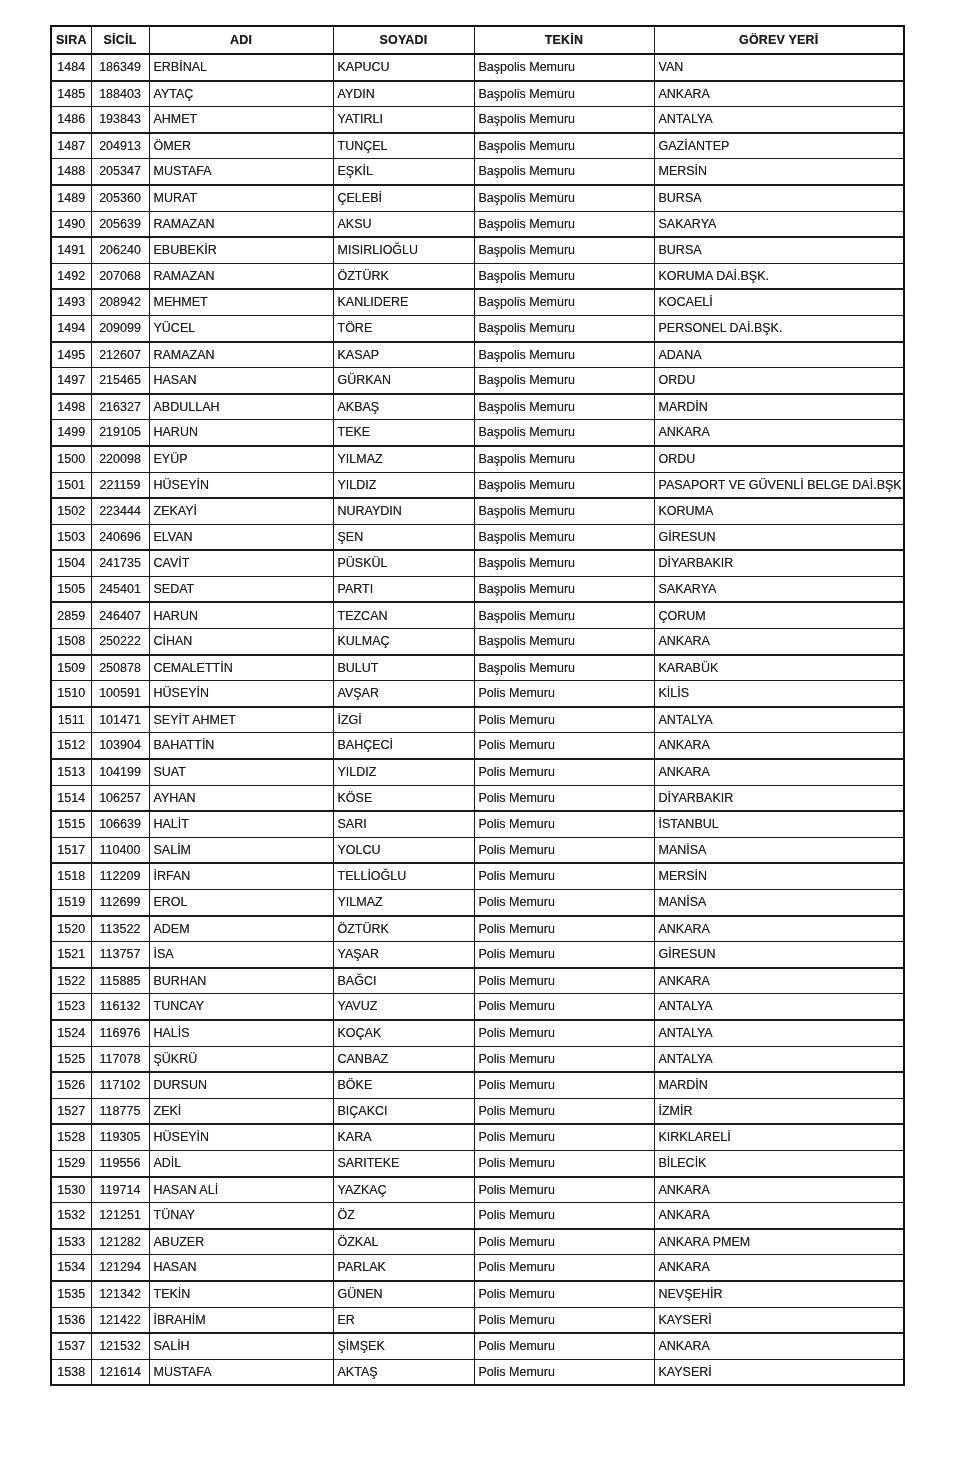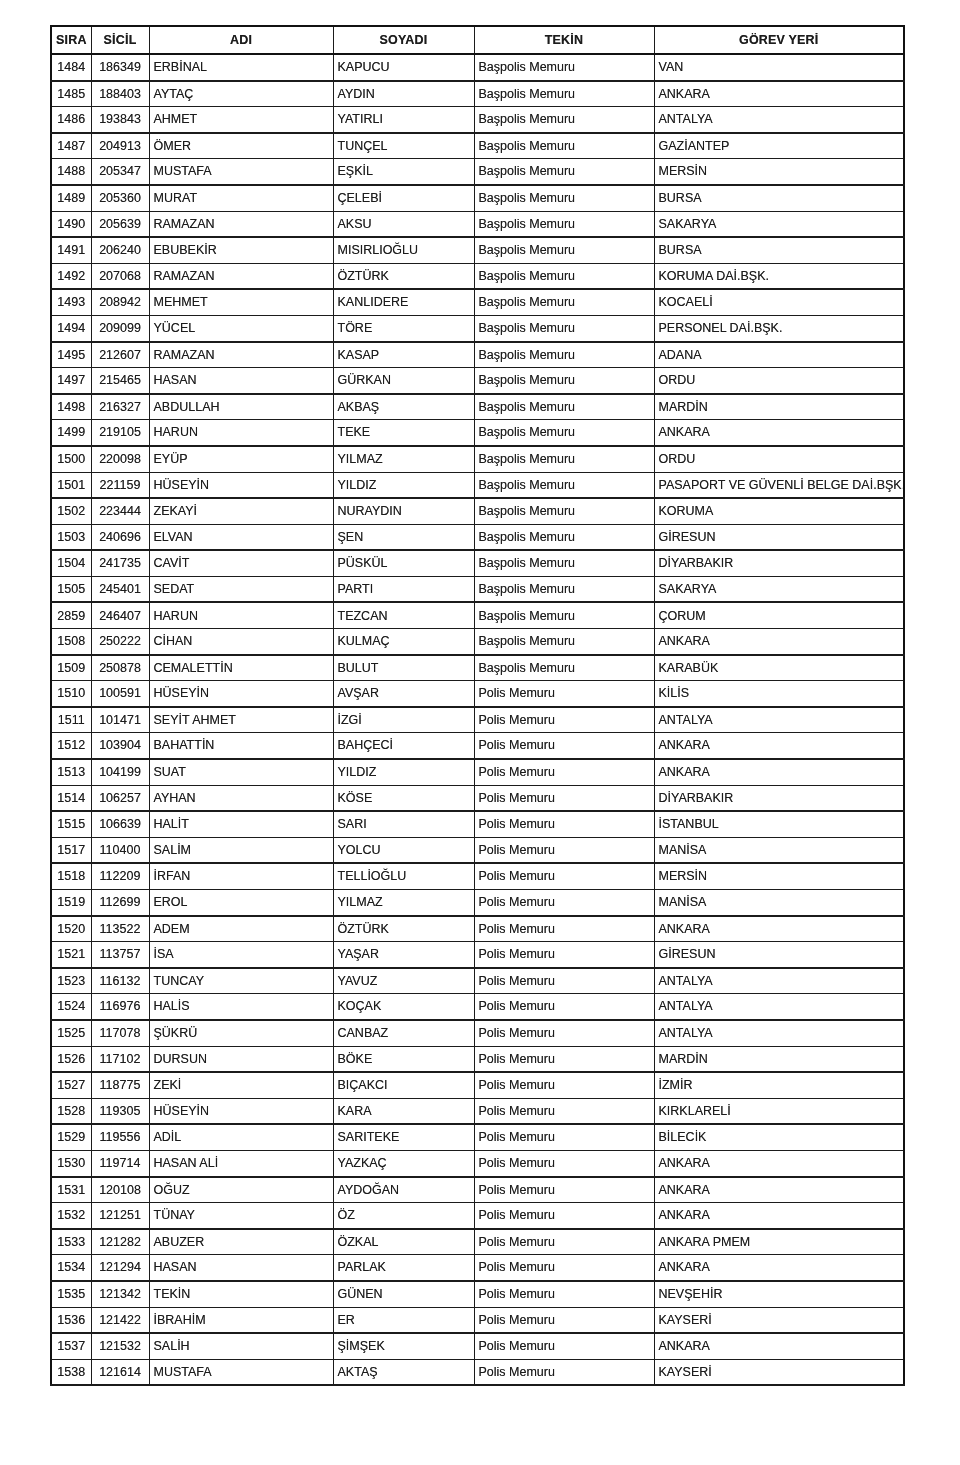--- a/index.html
+++ b/index.html
@@ -371,20 +371,28 @@
   </tr>
         <tr>
     <td class="num txt-cell">1521</td>
     <td class="num">113757</td>
     <td class="txt">İSA</td>
     <td class="txt">YAŞAR</td>
     <td class="txt">Polis Memuru</td>
     <td class="txt">GİRESUN</td>
   </tr>
         <tr>
+    <td class="num txt-cell">1522</td>
+    <td class="num">115885</td>
+    <td class="txt">BURHAN</td>
+    <td class="txt">BAĞCI</td>
+    <td class="txt">Polis Memuru</td>
+    <td class="txt">ANKARA</td>
+  </tr>
+        <tr>
     <td class="num txt-cell">1523</td>
     <td class="num">116132</td>
     <td class="txt">TUNCAY</td>
     <td class="txt">YAVUZ</td>
     <td class="txt">Polis Memuru</td>
     <td class="txt">ANTALYA</td>
   </tr>
         <tr>
     <td class="num txt-cell">1524</td>
     <td class="num">116976</td>
@@ -431,28 +439,20 @@
     <td class="txt">ADİL</td>
     <td class="txt">SARITEKE</td>
     <td class="txt">Polis Memuru</td>
     <td class="txt">BİLECİK</td>
   </tr>
         <tr>
     <td class="num txt-cell">1530</td>
     <td class="num">119714</td>
     <td class="txt">HASAN ALİ</td>
     <td class="txt">YAZKAÇ</td>
-    <td class="txt">Polis Memuru</td>
-    <td class="txt">ANKARA</td>
-  </tr>
-        <tr>
-    <td class="num txt-cell">1531</td>
-    <td class="num">120108</td>
-    <td class="txt">OĞUZ</td>
-    <td class="txt">AYDOĞAN</td>
     <td class="txt">Polis Memuru</td>
     <td class="txt">ANKARA</td>
   </tr>
         <tr>
     <td class="num txt-cell">1532</td>
     <td class="num">121251</td>
     <td class="txt">TÜNAY</td>
     <td class="txt">ÖZ</td>
     <td class="txt">Polis Memuru</td>
     <td class="txt">ANKARA</td>

